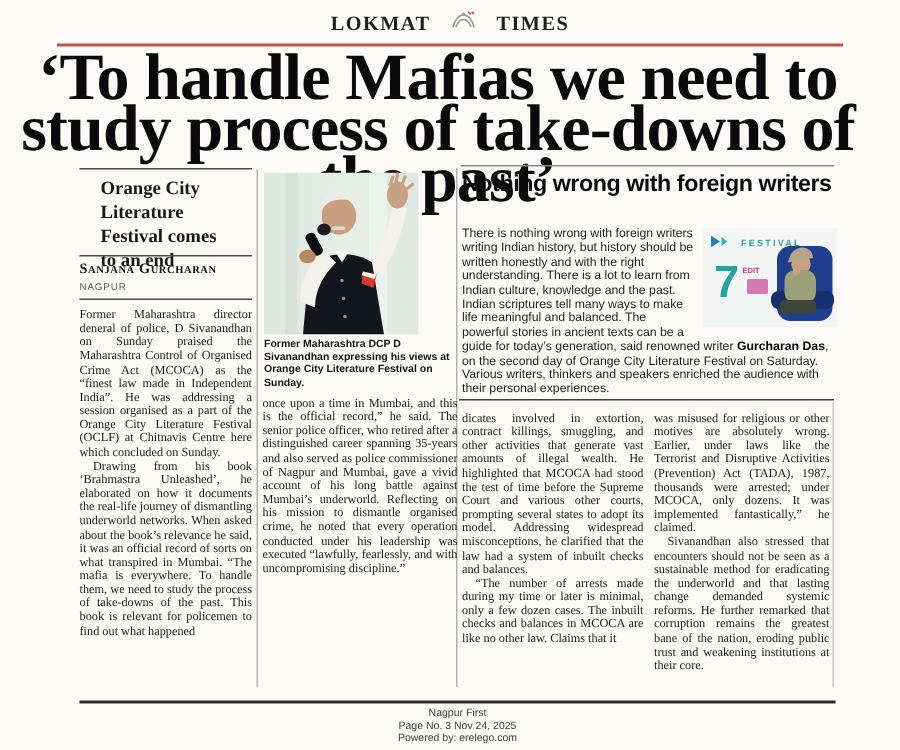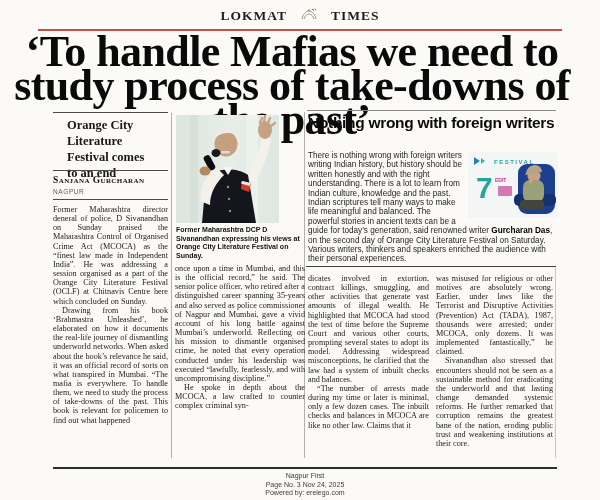--- a/index.html
+++ b/index.html
@@ -122,21 +122,20 @@
 
     <circle cx="52" cy="72" r="1.2" fill="#8e8e96"></circle>
     <circle cx="53" cy="84" r="1.2" fill="#8e8e96"></circle>
     <circle cx="54" cy="96" r="1.2" fill="#8e8e96"></circle>
   </svg>
 </div>
 <div class="abs caption" style="top:226px;left:176px;width:130px;">Former Maharashtra DCP D Sivanandhan expressing his views at Orange City Literature Festival on Sunday.</div>
 
 <div class="abs bodycol" style="top:264px;left:175px;width:130px;height:194px;">
   <div class="para">once upon a time in Mumbai, and this is the official record,” he said. The senior police officer, who retired after a distinguished career spanning 35-years and also served as police commissioner of Nagpur and Mumbai, gave a vivid account of his long battle against Mumbai’s underworld. Reflecting on his mission to dismantle organised crime, he noted that every operation conducted under his leadership was executed “lawfully, fearlessly, and with uncompromising discipline.”</div>
-  <div class="para">He spoke in depth about the MCOCA, a law crafted to counter complex criminal syn-</div>
 </div>
 
 <div class="abs hrule" style="top:110px;left:307px;width:249px;background:#8a8a8a;"></div>
 <div class="abs r-headline">
   <div>Nothing wrong with foreign writers</div>
 </div>
 
 <div class="abs intro">
   
   <svg width="90" height="66" viewBox="0 0 90 66">

